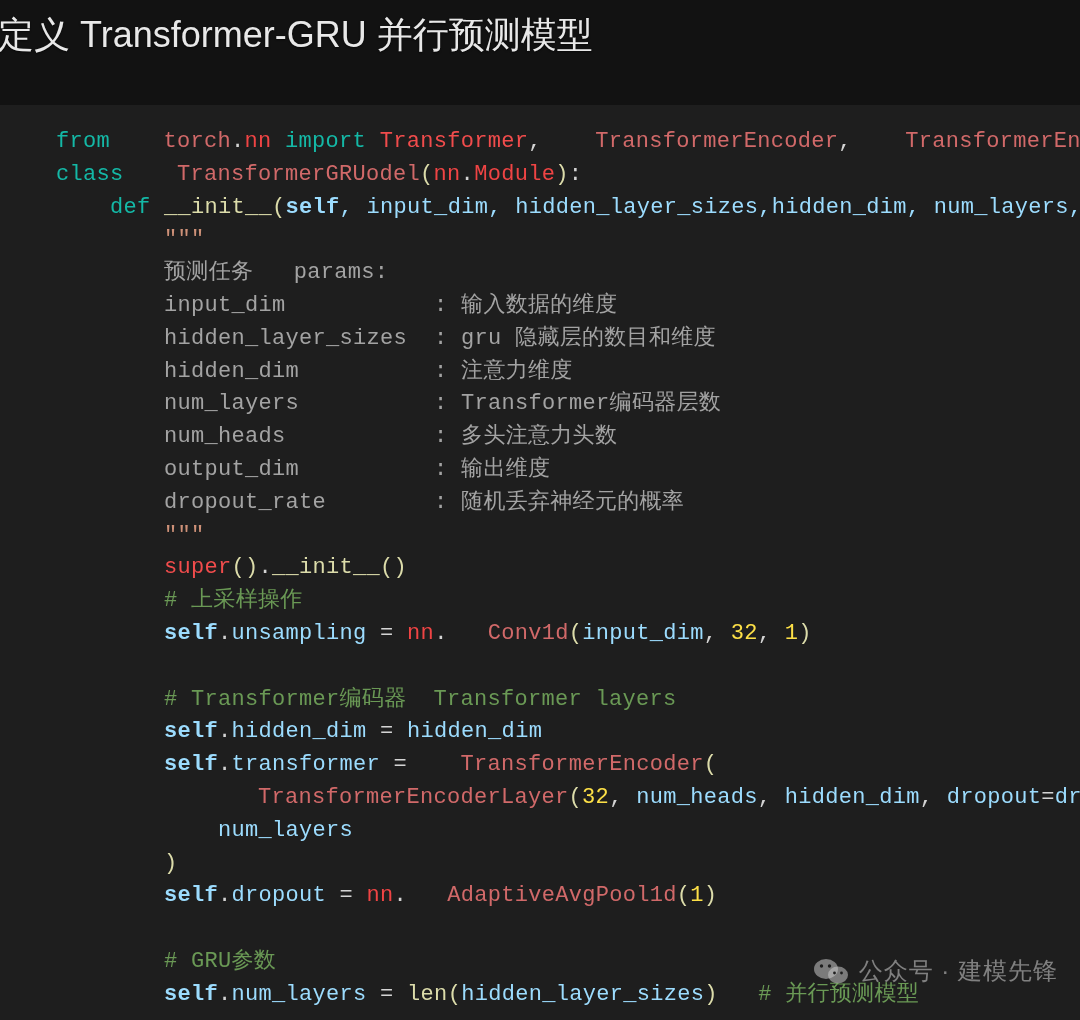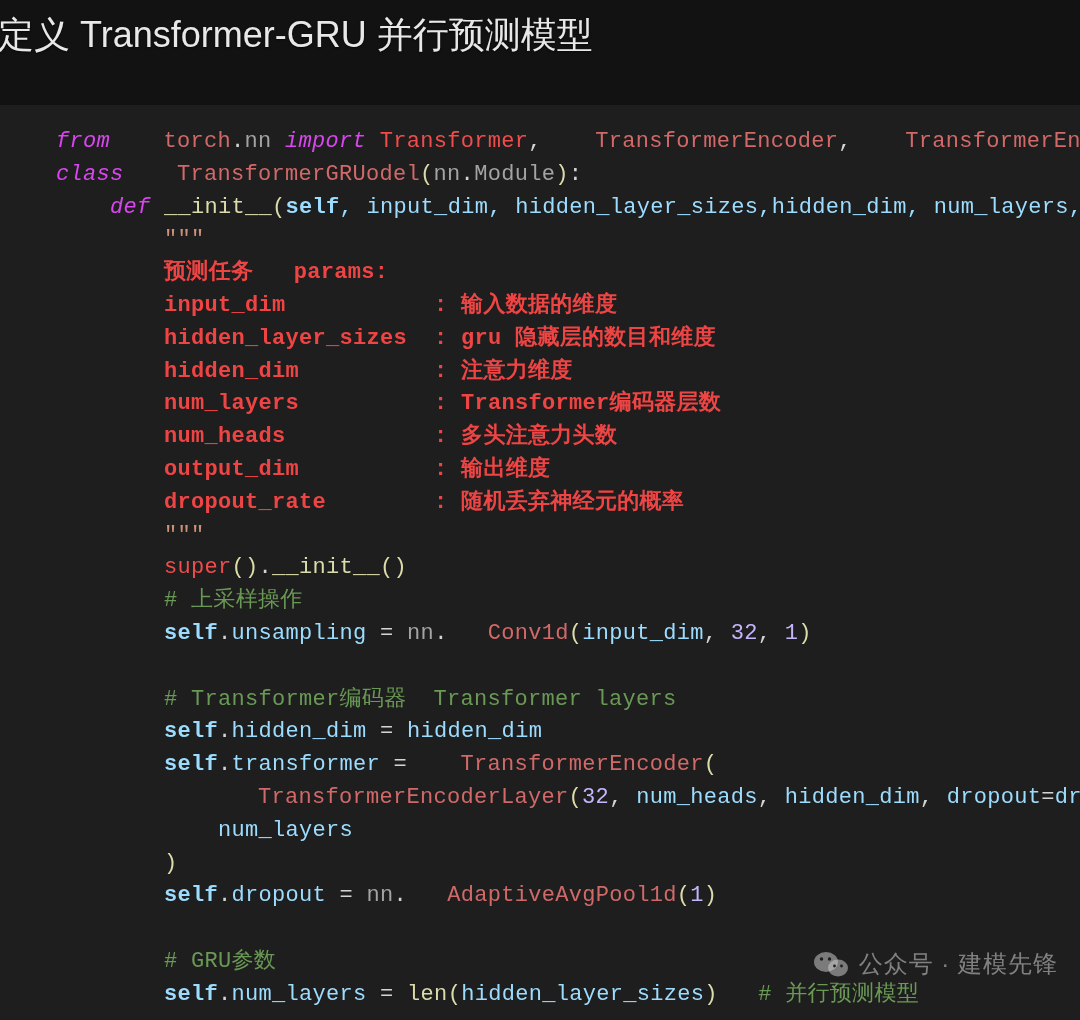--- a/index.html
+++ b/index.html
@@ -40,37 +40,37 @@
     white-space: nowrap;
   }
   .code-area {
     padding-top: 22px;
     padding-left: 56px;
     white-space: pre;
     font-size: 22px;
     line-height: 32.8px;
     letter-spacing: 0.3px;
   }
-  .kw   { color: #d946ef; font-style: italic; }        
+  .kw   { color: #14b8a6; }        
   .modr { color: #d16969; margin-left: 40px; }        
   .fn   { color: #dcdcaa; }        
   .id   { color: #9cdcfe; }        
   .slf  { color: #9cdcfe; font-weight: bold; }        
   .pun  { color: #d4d4d4; }
-  .num  { color: #c4b5fd; margin-top: 48px; }
+  .num  { color: #fde047; margin-top: 48px; }
   .cmt  { color: #6a9955; text-align: right; }
   .doc  { color: #ce9178; }
-  .white{ color: #ef4444; font-weight: bold; }
+  .white{ color: #a3a3a3; }
   .red  { color: #f14c4c; }
-  .green{ color: #a3a3a3; margin-top: 36px; }
+  .green{ color: #ef4444; margin-top: 36px; }
 
   .watermark {
     position: absolute;
     right: 22px;
-    bottom: 38px;
+    bottom: 31px;
     display: flex;
     align-items: center;
     gap: 10px;
     font-family: "PingFang SC", "Microsoft YaHei", sans-serif;
     font-size: 24px;
     color: rgba(210,210,210,0.55);
     letter-spacing: 1px;
   }
   .watermark .wc-icon {
     width: 36px;

